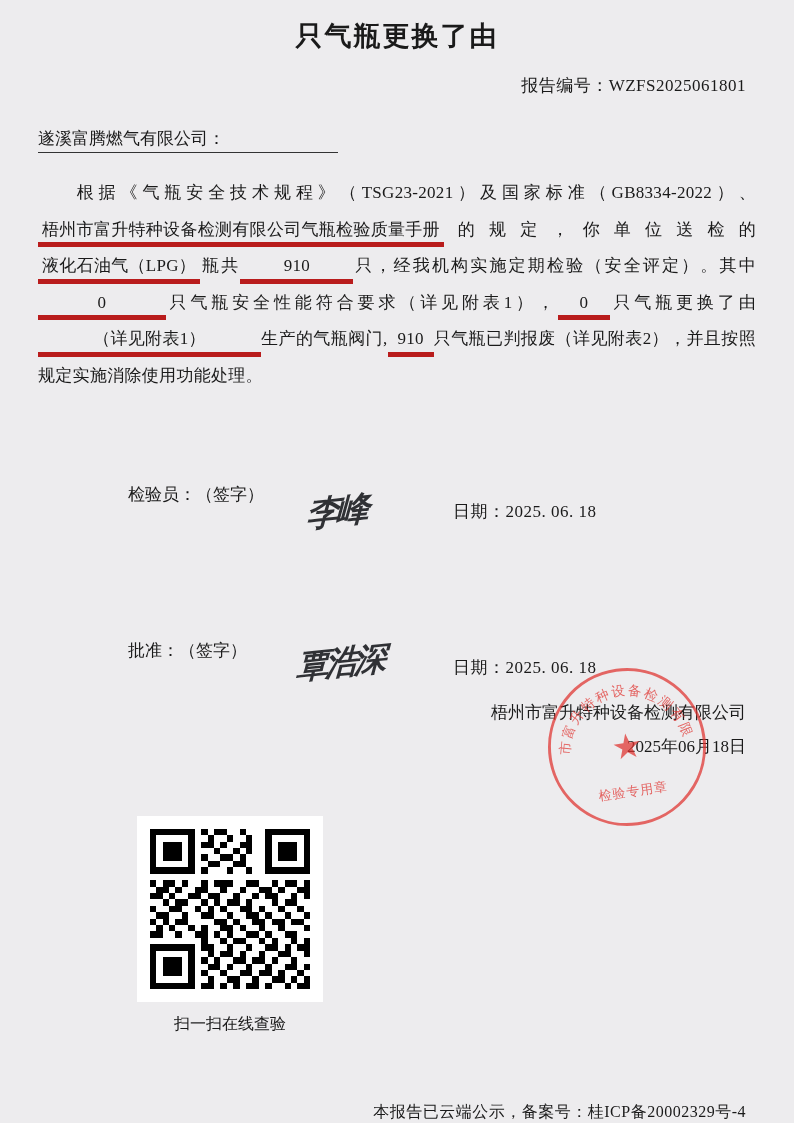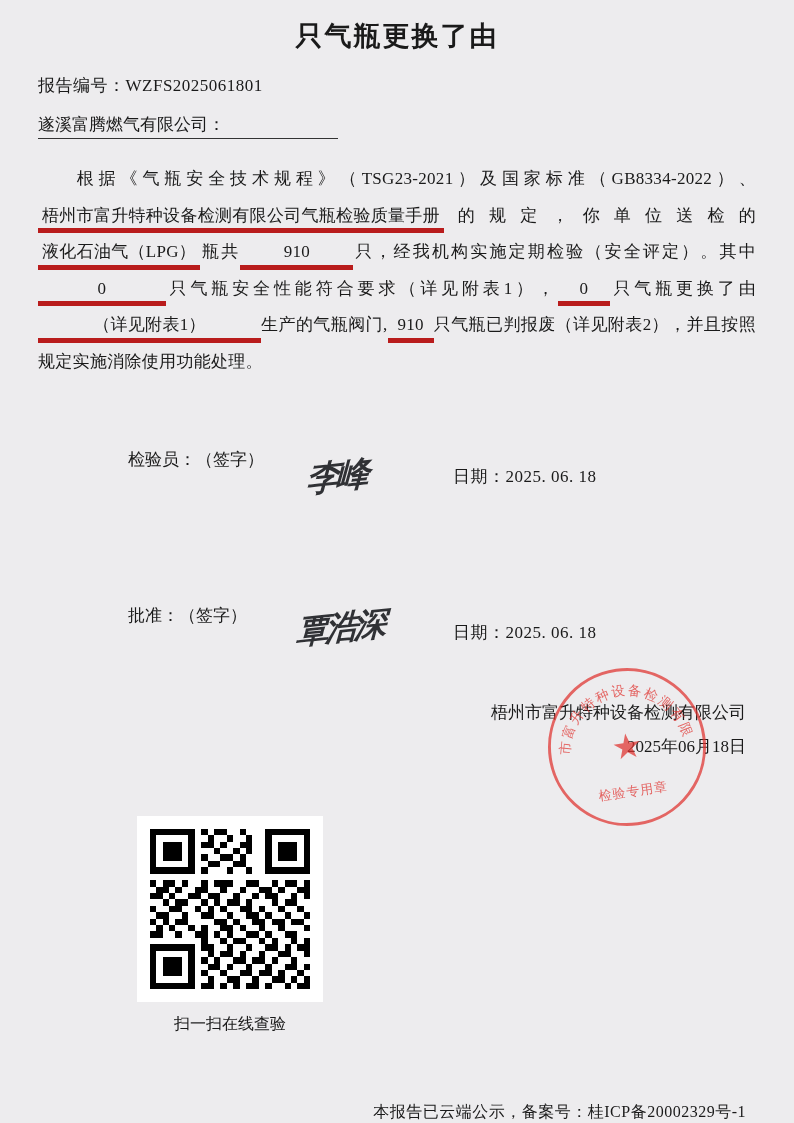--- a/index.html
+++ b/index.html
@@ -24,28 +24,28 @@
   }
   .doc-title {
     text-align: center;
     font-size: 27px;
     font-weight: bold;
     letter-spacing: 2px;
     margin-top: 18px;
     font-family: "Liberation Sans", "DejaVu Sans", sans-serif;
   }
   .report-no {
-    text-align: left;
+    text-align: right;
     font-size: 17px;
     margin-top: 20px;
     padding-right: 10px;
     letter-spacing: 0.5px;
   }
   .addressee {
-    margin-top: 16px;
+    margin-top: 30px;
     font-size: 17px;
     display: inline-block;
     border-bottom: 1px solid #333;
     padding-bottom: 2px;
     min-width: 300px;
   }
   .body-text {
     margin-top: 22px;
     font-size: 17px;
     line-height: 2.15;
@@ -62,21 +62,21 @@
   }
   .ul-manual { min-width: 270px; }
   .ul-gas    { min-width: 150px; }
   .ul-qty    { min-width: 105px; }
   .ul-ok     { min-width: 120px; }
   .ul-valve0 { min-width: 44px; }
   .ul-maker  { min-width: 215px; }
   .ul-scrap  { min-width: 38px; }
 
   .sign-block {
-    margin-top: 68px;
+    margin-top: 89px;
     font-size: 17px;
     position: relative;
     height: 78px;
   }
   .sign-block .label { position: absolute; left: 90px; top: 0; }
   .sign-block .date  { position: absolute; left: 415px; top: 17px; letter-spacing: 0.5px;}
   .sig {
     position: absolute;
     left: 268px;
     top: 6px;
@@ -378,15 +378,15 @@
         <rect x="15" y="26" width="1" height="1"></rect>
           <rect x="17" y="26" width="2" height="1"></rect>
         <rect x="20" y="26" width="1" height="1"></rect>
           <rect x="23" y="26" width="1" height="1"></rect>
         <rect x="25" y="26" width="2" height="1"></rect>
       </g>
     </svg>
     <div class="qr-caption">扫一扫在线查验</div>
   </div>
 
-  <div class="footer">本报告已云端公示，备案号：桂ICP备20002329号-1</div>
+  <div class="footer">本报告已云端公示，备案号：桂ICP备20002329号-4</div>
 
 </div>
 
 </body></html>

